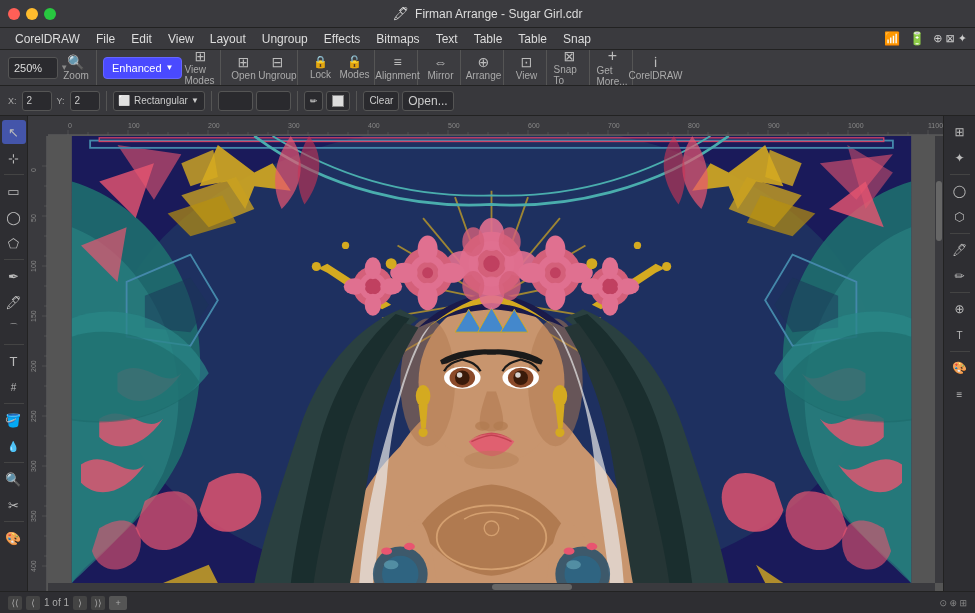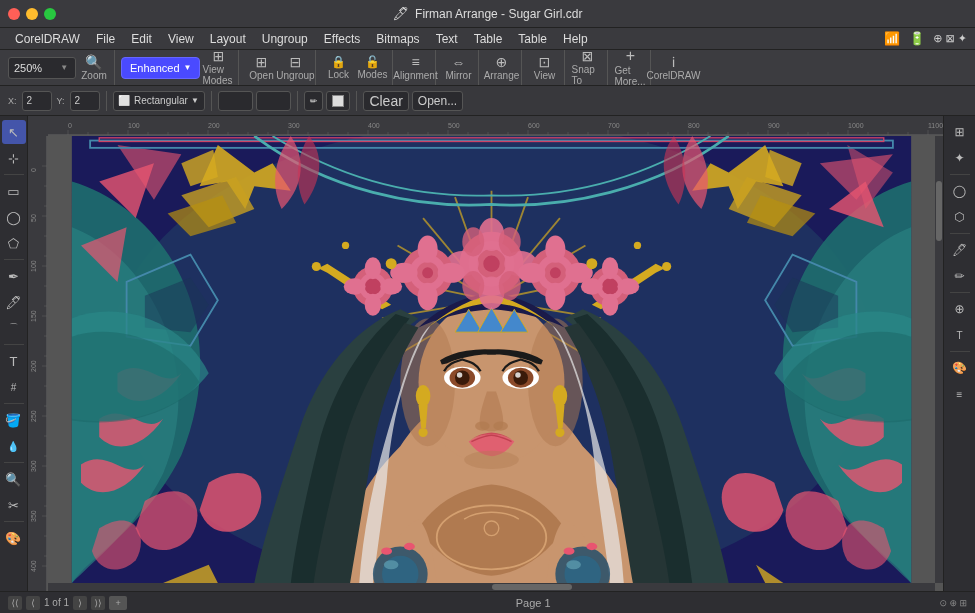--- a/index.html
+++ b/index.html
@@ -102,21 +102,21 @@
     .toolbar-btn .tb-icon { font-size: 14px; line-height: 1; }
     .toolbar-btn .tb-label { font-size: 10px; color: #aaa; }
     .zoom-box {
       display: flex;
       align-items: center;
       background: #2a2a2e;
       border: 1px solid #555;
       border-radius: 3px;
       padding: 2px 5px;
       height: 22px;
-      width: 68px;
+      width: 50px;
       font-size: 11px;
       color: #ddd;
       gap: 18px;
     }
     .enhanced-btn {
       display: flex;
       align-items: center;
       background: #4a4aff;
       border: 1px solid #6666ff;
       border-radius: 4px;
@@ -382,21 +382,21 @@
   <span class="menu-item">File</span>
   <span class="menu-item">Edit</span>
   <span class="menu-item">View</span>
   <span class="menu-item">Layout</span>
   <span class="menu-item">Ungroup</span>
   <span class="menu-item">Effects</span>
   <span class="menu-item">Bitmaps</span>
   <span class="menu-item">Text</span>
   <span class="menu-item">Table</span>
   <span class="menu-item">Table</span>
-  <span class="menu-item">Help</span>
+  <span class="menu-item">Snap</span>
 
   <div style="margin-left:auto; display:flex; gap:8px; align-items:center;">
     <span style="font-size:13px; color:#ccc;">📶</span>
     <span style="font-size:13px; color:#ccc;">🔋</span>
     <span style="font-size:11px; color:#ccc;">⊕ ⊠ ✦</span>
   </div>
 </div>
 
 <div id="toolbar">
 
@@ -518,21 +518,21 @@
   <div class="prop-box" style="width:35px;"></div>
   <div class="prop-divider"></div>
   <div class="prop-btn">
     <span style="font-size:9px;">✏</span>
   </div>
   <div class="prop-btn">
     <span style="width:12px; height:12px; background:#ddd; display:block; border:1px solid #888;"></span>
   </div>
   <div class="prop-divider"></div>
   <div class="prop-btn">
-    <span style="font-size:14px;">Clear</span>
+    <span style="font-size:10px;">Clear</span>
   </div>
   <div class="prop-btn">
     <span style="font-size:12px;">Open...</span>
   </div>
 </div>
 
 <div id="main">
 
   <div id="left-toolbox">
     <div class="tool-btn active">↖</div>
@@ -939,17 +939,14 @@
 
 <div id="status-bar">
   <div class="status-pages">
     <div class="status-nav-btn">⟨⟨</div>
     <div class="status-nav-btn">⟨</div>
     <span>1 of 1</span>
     <div class="status-nav-btn">⟩</div>
     <div class="status-nav-btn">⟩⟩</div>
     <div class="status-nav-btn" style="width:18px; background:#555;">+</div>
   </div>
-  <div class="status-center">
-    <span>Page 1</span>
-  </div>
   <span style="margin-left:auto; font-size:9px; color:#888;">⊙ ⊕ ⊞</span>
 </div>
 
 </body></html>

